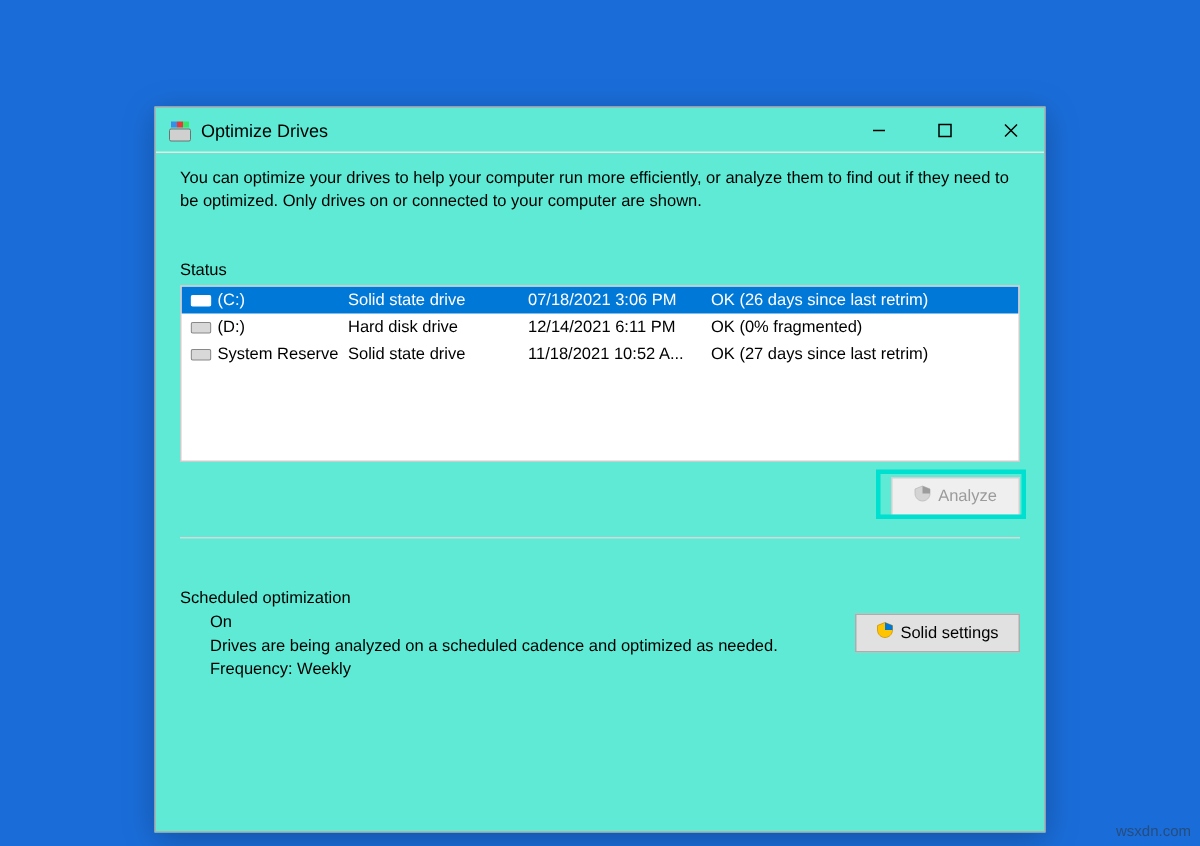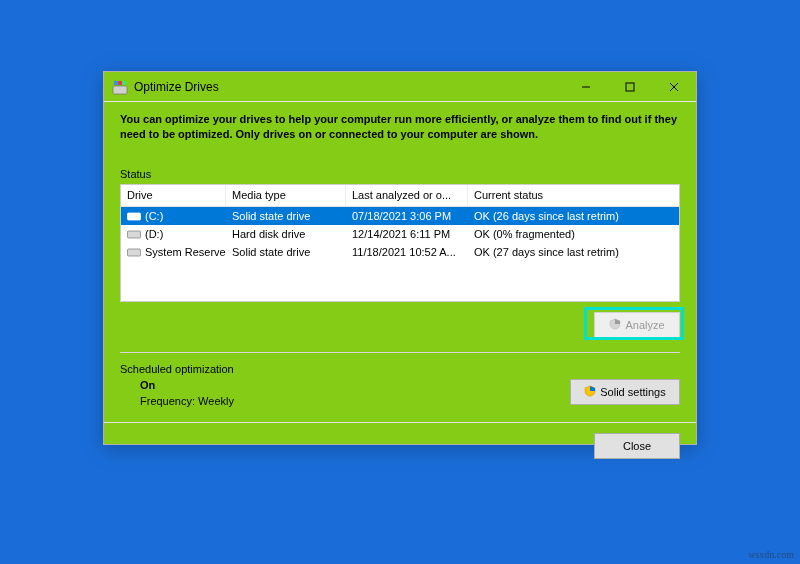--- a/index.html
+++ b/index.html
@@ -7,22 +7,22 @@
       width: 800px; height: 564px;
       background: #1a6dd9;
       font-family: "Segoe UI", Tahoma, sans-serif;
       font-size: 12px;
       position: relative;
       overflow: hidden;
     }
     .window {
       position: absolute;
       left: 103px; top: 71px;
-      width: 594px; height: 374px;
-      background: #84cc16;
+      width: 594px; height: 484px;
+      background: #5eead4;
       border: 1px solid #b0b0b0;
       box-shadow: 0 4px 20px rgba(0,0,0,0.25);
       display: flex; flex-direction: column;
     }
     .titlebar {
       display: flex; align-items: center;
       height: 30px;
       padding: 0 0 0 8px;
       border-bottom: 1px solid #e5e5e5;
     }
@@ -37,22 +37,22 @@
       width: 44px; height: 29px;
       display: flex; align-items: center; justify-content: center;
       color: #000;
     }
     .content {
       padding: 10px 16px 12px 16px;
       flex: 1;
       display: flex; flex-direction: column;
       font-size: 11px; color: #000;
     }
-    .desc { line-height: 1.35; margin-bottom: 26px; font-weight: bold; }
-    .section-label { margin-bottom: 4px; }
+    .desc { line-height: 1.35; margin-bottom: 8px; }
+    .section-label { margin-bottom: 4px; margin-top: 24px; }
     .drive-table {
       border: 1px solid #ccc;
       height: 118px;
       background: #fff;
       overflow: hidden;
     }
     .dt-head {
       display: flex;
       border-bottom: 1px solid #e0e0e0;
       height: 22px; align-items: center;
@@ -83,31 +83,31 @@
     .btn.disabled { color: #9b9b9b; border-color: #d0d0d0; background:#efefef; }
     .btn.disabled .shield { filter: grayscale(1) opacity(0.6); }
     .highlight-ring {
       border: 3px solid #00e0d0;
       position: absolute;
       pointer-events: none;
     }
     hr.sep { border: none; border-top: 1px solid #d8d8d8; margin: 14px 0 10px; }
     .sched-block { display:flex; }
     .sched-left { flex:1; padding-left: 20px; }
-    .sched-left .on { font-weight: bold; margin-bottom: 4px; }
+    .sched-left .on { font-weight: normal; margin-bottom: 4px; }
     .sched-left div { margin-bottom: 3px; }
     .footer-row {
       border-top: 1px solid #e0e0e0;
       padding: 10px 16px;
       display:flex; justify-content: flex-end;
     }
     .watermark {
       position: absolute; right: 6px; bottom: 4px;
       font-size: 10px; color: rgba(50,50,50,0.55);
-      font-family: Liberation Serif, serif;
+      font-family: Liberation Sans, sans-serif;
     }
   </style>
 </head>
 <body>
 
 <div class="window">
   <div class="titlebar">
     <span class="title-icon">
       <svg viewBox="0 0 16 16">
           <rect x="1" y="7" width="14" height="8" rx="1" fill="#d0d0d0" stroke="#666" stroke-width="0.6"></rect>
@@ -135,26 +135,20 @@
           </svg>
         </div>
     </div>
   </div>
 
   <div class="content">
     <div class="desc">You can optimize your drives to help your computer run more efficiently, or analyze them to find out if they need to be optimized. Only drives on or connected to your computer are shown.</div>
 
     <div class="section-label">Status</div>
     <div class="drive-table">
-      <div class="dt-head">
-        <div class="col c-drive">Drive</div>
-        <div class="col c-media">Media type</div>
-        <div class="col c-last">Last analyzed or o...</div>
-        <div class="col c-stat">Current status</div>
-      </div>
       <div id="drive-rows">
           <div class="dt-row selected">
             <div class="col c-drive">
               <span class="drive-icon"><svg width="14" height="10" viewBox="0 0 14 10">
                   <rect x="0.5" y="2" width="13" height="7" rx="1" fill="#ffffff" stroke="#ffffff" stroke-width="0.8"></rect>
                 </svg></span>
               <span>(C:)</span>
             </div>
             <div class="col c-media">Solid state drive</div>
             <div class="col c-last">07/18/2021 3:06 PM</div>
@@ -195,34 +189,30 @@
       </button>
       <div class="highlight-ring" style="left:464px; top:-5px; width:100px; height:33px;"></div>
     </div>
 
     <hr class="sep">
 
     <div class="section-label">Scheduled optimization</div>
     <div class="sched-block">
       <div class="sched-left">
         <div class="on">On</div>
+        <div>Drives are being analyzed on a scheduled cadence and optimized as needed.</div>
         <div>Frequency: Weekly</div>
       </div>
       <div>
         <button class="btn" style="min-width:110px;">
           <span class="shield"><svg width="12" height="12" viewBox="0 0 12 12">
                 <path d="M6 1 L11 3 V6 C11 9 8.5 11 6 11 C3.5 11 1 9 1 6 V3 Z" fill="#ffc400" stroke="#c98f00" stroke-width="0.5"></path>
                 <path d="M6 1 L11 3 V6 L6 6 Z" fill="#0078d7"></path>
               </svg></span>
           <span>Solid settings</span>
         </button>
       </div>
     </div>
   </div>
 
-  <div class="footer-row">
-    <button class="btn">
-      <span>Close</span>
-    </button>
-  </div>
 </div>
 
 <div class="watermark">wsxdn.com</div>
 
 </body></html>

